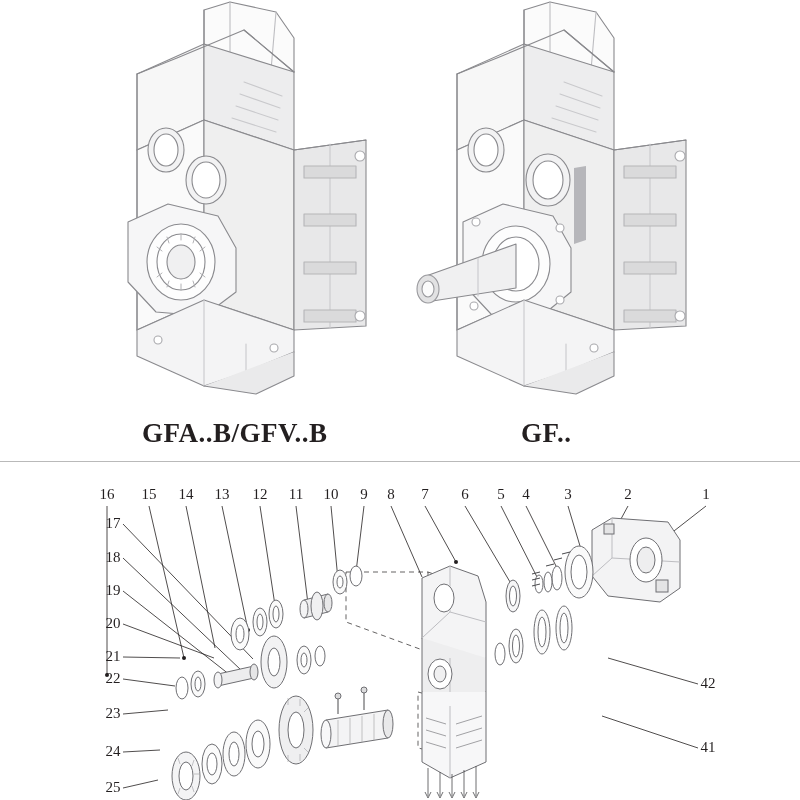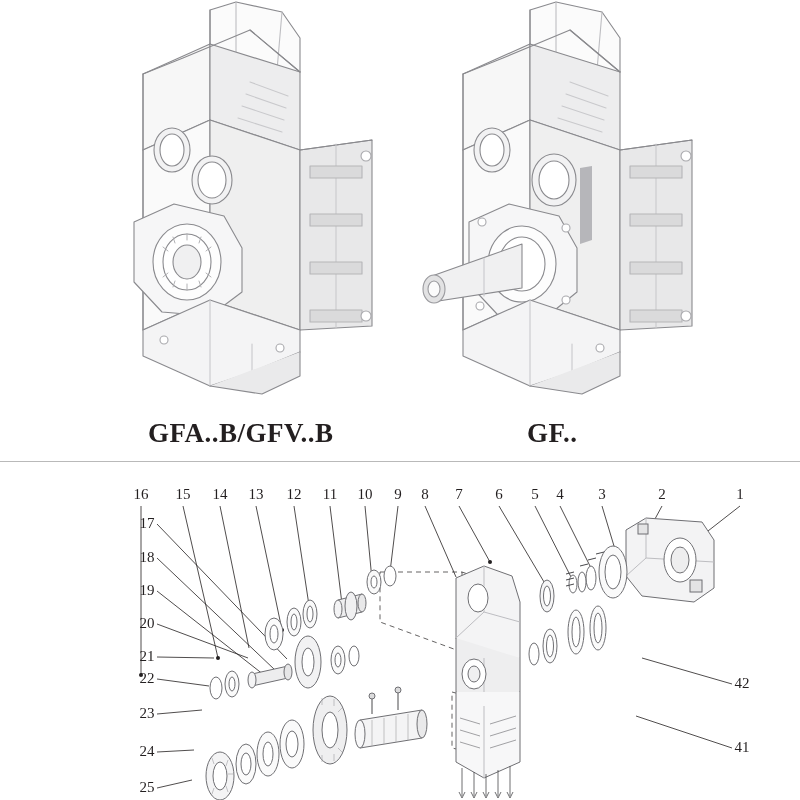--- a/index.html
+++ b/index.html
@@ -15,39 +15,38 @@
     position: relative;
   }
   #page {
     position: relative;
     width: 800px;
     height: 800px;
     background: #ffffff;
   }
   .section {
     position: absolute;
-    left: 14px;
+    left: 8px;
     width: 736px;
   }
   #top-section {
     top: 0;
     height: 462px;
   }
   #divider {
     position: absolute;
     left: 0;
     top: 461px;
     width: 800px;
     height: 1px;
     background: #b9b9b9;
   }
   #bottom-section {
     top: 462px;
     height: 338px;
-    margin-left: 28px;
   }
   .caption {
     position: absolute;
     font-family: "Liberation Serif", serif;
     font-weight: bold;
     font-size: 27px;
     color: #231f20;
     letter-spacing: 0.5px;
     white-space: nowrap;
   }

